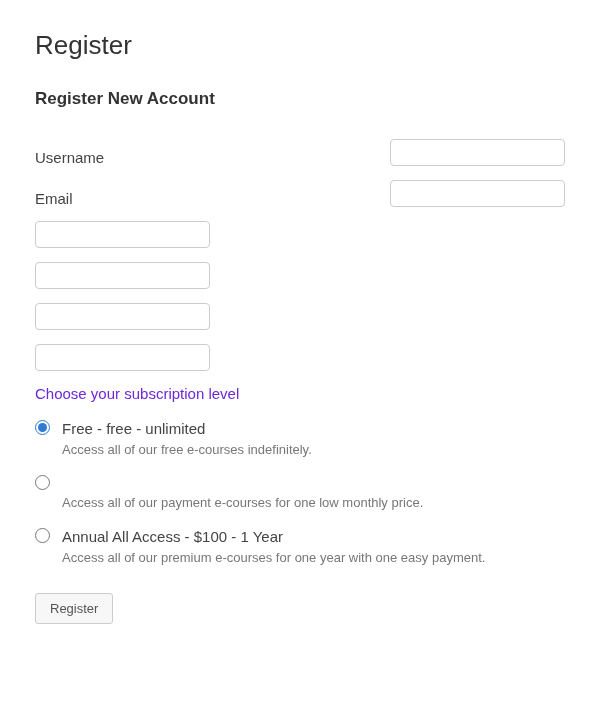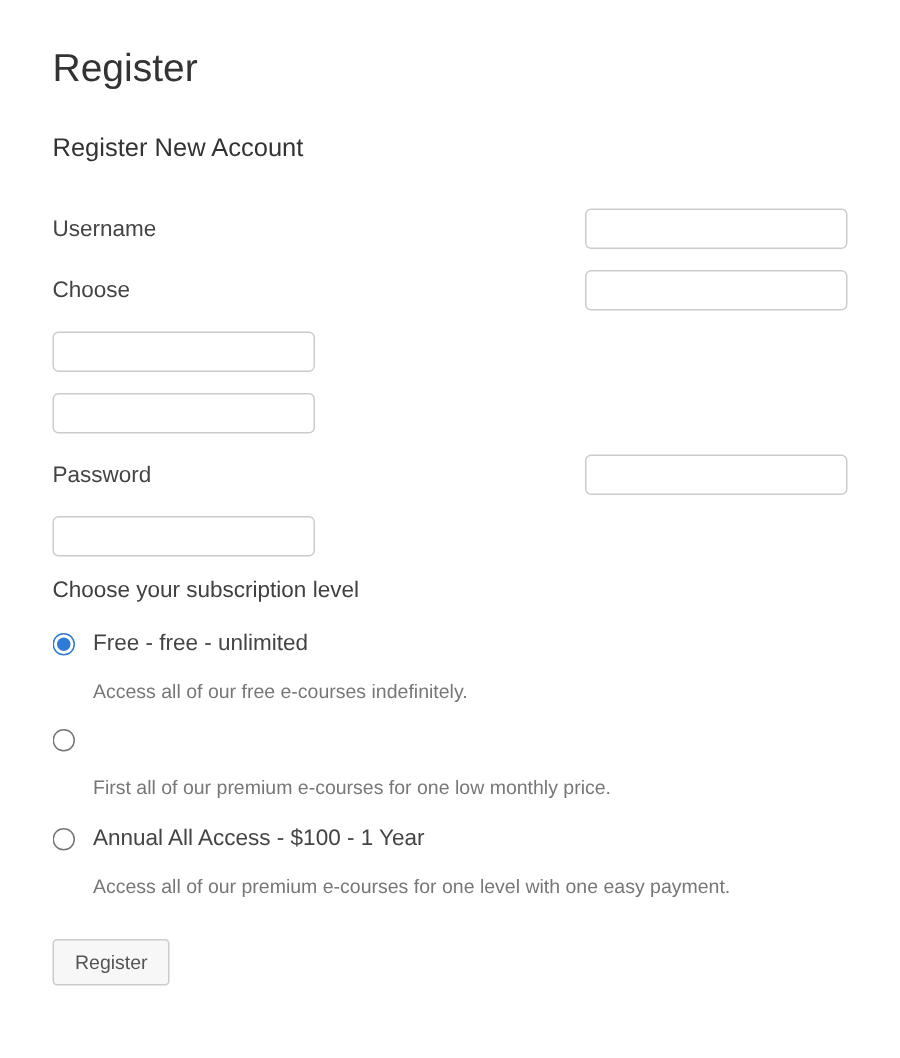--- a/index.html
+++ b/index.html
@@ -16,73 +16,73 @@
       padding: 30px 35px;
     }
     .page-title {
       font-size: 26px;
       font-weight: 400;
       color: #333333;
       margin-bottom: 28px;
     }
     .section-title {
       font-size: 17px;
-      font-weight: 400;
+      font-weight: 700;
       color: #333333;
       margin-bottom: 30px;
     }
     .form-row {
       display: flex;
-      align-items: center;
+      align-items: flex-end;
       margin-bottom: 14px;
     }
     .form-label {
       flex: 1;
       font-size: 15px;
       color: #444444;
     }
     .form-input {
       width: 175px;
       height: 27px;
       border: 1px solid #cccccc;
       border-radius: 4px;
       padding: 2px 8px;
       font-size: 14px;
       background: #ffffff;
     }
     .subscription-label {
       font-size: 15px;
-      color: #404040;
+      color: #6d28d9;
       margin-top: 10px;
       margin-bottom: 18px;
     }
     .radio-option {
       margin-bottom: 18px;
     }
     .radio-row {
       display: flex;
-      align-items: flex-end;
+      align-items: flex-start;
     }
     .radio-input {
       width: 15px;
       height: 15px;
       margin-right: 12px;
       accent-color: #2e7cd6;
       cursor: pointer;
     }
     .radio-label {
       font-size: 15px;
       color: #444444;
       cursor: pointer;
     }
     .radio-description {
       font-size: 13px;
       color: #777777;
       margin-left: 27px;
-      margin-top: 16px;
+      margin-top: 5px;
     }
     .register-button {
       margin-top: 10px;
       padding: 7px 14px;
       font-size: 13px;
       color: #555555;
       background: #f7f7f7;
       border: 1px solid #cccccc;
       border-radius: 3px;
       cursor: pointer;
@@ -95,34 +95,33 @@
 
 <h1 class="page-title">Register</h1>
 <h2 class="section-title">Register New Account</h2>
 
 <div class="form-row">
   <label class="form-label">Username</label>
   <input type="text" class="form-input" value="" style="">
 </div>
 
 <div class="form-row">
-  <label class="form-label">Choose</label>
+  <label class="form-label">Email</label>
   <input type="text" class="form-input" value="" style="">
 </div>
 
 <div class="form-row">
   <input type="text" class="form-input" value="" style="">
 </div>
 
 <div class="form-row">
   <input type="text" class="form-input" value="" style="">
 </div>
 
 <div class="form-row">
-  <label class="form-label">Password</label>
   <input type="password" class="form-input" value="" style="">
 </div>
 
 <div class="form-row">
   <input type="password" class="form-input" value="" style="">
 </div>
 
 <div class="subscription-label">Choose your subscription level</div>
 
 <div class="radio-option">
@@ -130,27 +129,27 @@
     <input type="radio" name="subscription" class="radio-input" checked="" style="">
     <label class="radio-label">Free - free -  unlimited</label>
   </div>
   <div class="radio-description">Access all of our free e-courses indefinitely.</div>
 </div>
 
 <div class="radio-option">
   <div class="radio-row">
     <input type="radio" name="subscription" class="radio-input" style="">
   </div>
-  <div class="radio-description">First all of our premium e-courses for one low monthly price.</div>
+  <div class="radio-description">Access all of our payment e-courses for one low monthly price.</div>
 </div>
 
 <div class="radio-option">
   <div class="radio-row">
     <input type="radio" name="subscription" class="radio-input" style="">
     <label class="radio-label">Annual All Access - $100 -  1 Year</label>
   </div>
-  <div class="radio-description">Access all of our premium e-courses for one level with one easy payment.</div>
+  <div class="radio-description">Access all of our premium e-courses for one year with one easy payment.</div>
 </div>
 
 <button class="register-button">Register</button>
 
 
 
 
 </body></html>

